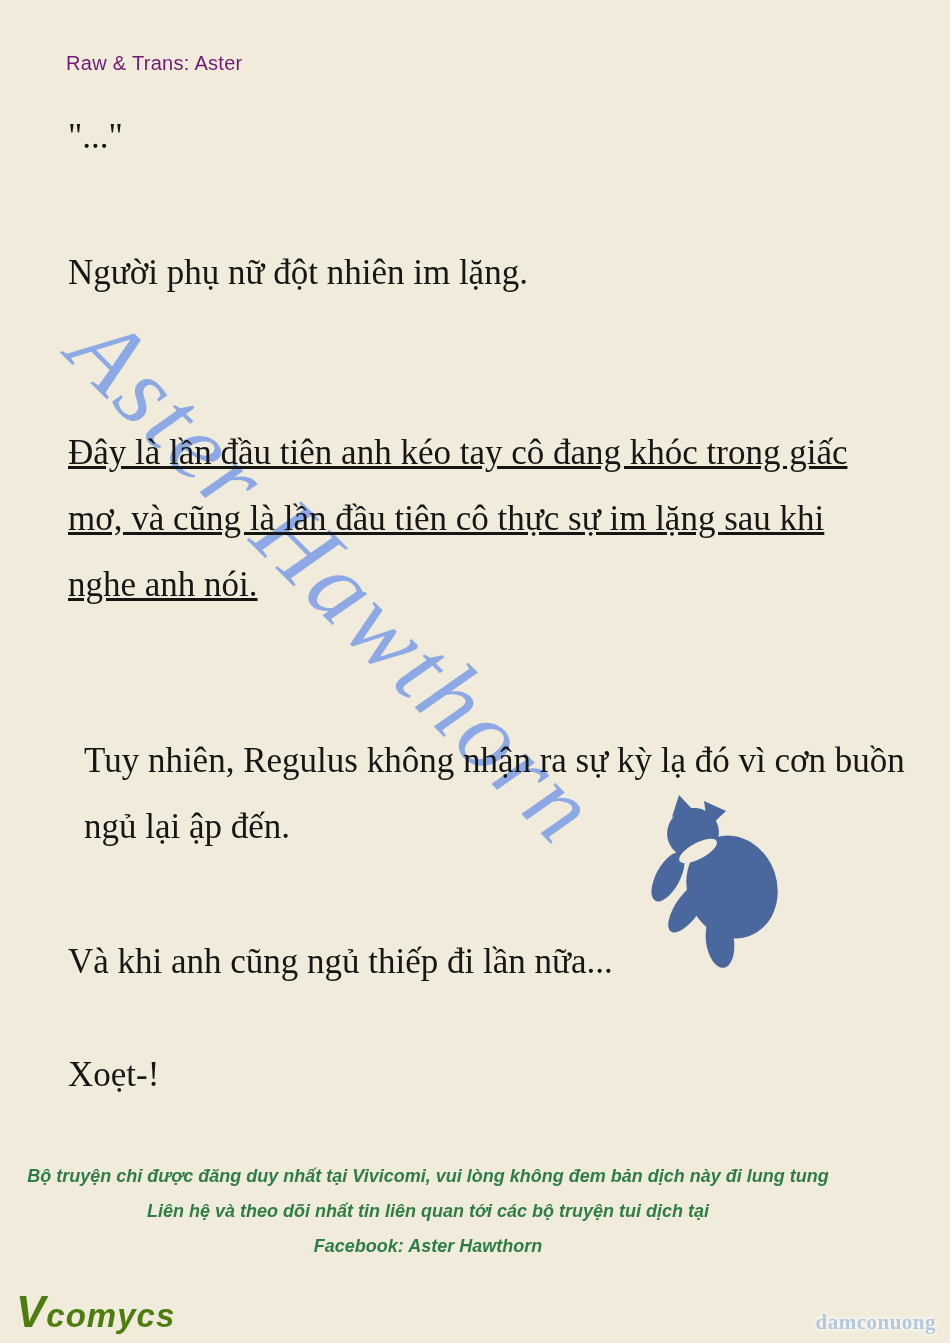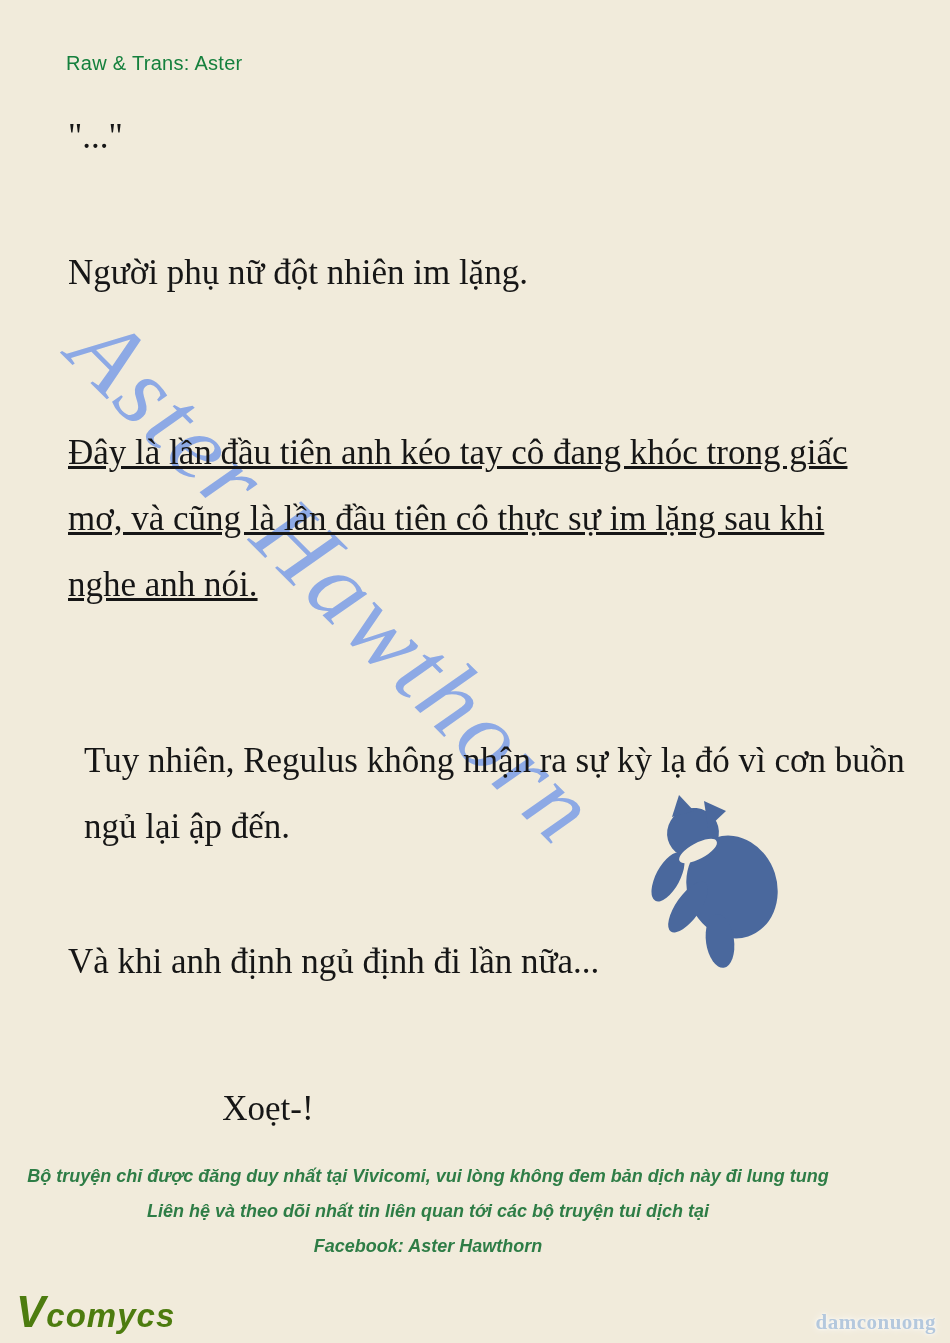--- a/index.html
+++ b/index.html
@@ -8,37 +8,37 @@
     background:#f1ebdb;
     font-family:"Liberation Serif", serif;
     position:relative;
     overflow:hidden;
   }
   .page{position:absolute;inset:0;width:950px;height:1343px;}
 
   .credit{
     position:absolute;left:66px;top:52px;
     font-family:"Liberation Sans", sans-serif;
-    font-size:20px;color:#15803d;letter-spacing:.3px;
+    font-size:20px;color:#701a75;letter-spacing:.3px;
     z-index:2;
   }
 
   .body-text{
     position:absolute;left:68px;
     color:#161616;
     font-size:35px;
     line-height:66px;
     z-index:2;
   }
   .quote      {top:104px;width:400px;}
   .p-silence  {top:240px;width:700px;}
   .p-dream    {top:420px;width:822px;text-decoration:underline;}
   .p-regulus  {top:728px;width:822px;margin-left:16px;}
   .p-again    {top:929px;width:760px;}
-  .p-sound    {top:1076px;width:400px;text-align:center;}
+  .p-sound    {top:1042px;width:400px;}
 
   .watermark{
     position:absolute;left:128px;top:292px;
     font-family:"Liberation Serif", serif;
     font-style:italic;
     font-size:100px;
     letter-spacing:4px;
     color:#85a4e6;
     opacity:.92;
     transform:rotate(45deg);
@@ -94,21 +94,21 @@
   <div class="watermark">Aster Hawthorn</div>
 
   <div class="body-text quote">"..."</div>
 
   <div class="body-text p-silence">Người phụ nữ đột nhiên im lặng.</div>
 
   <div class="body-text p-dream">Đây là lần đầu tiên anh kéo tay cô đang khóc trong giấc mơ, và cũng là lần đầu tiên cô thực sự im lặng sau khi nghe anh nói.</div>
 
   <div class="body-text p-regulus">Tuy nhiên, Regulus không nhận ra sự kỳ lạ đó vì cơn buồn ngủ lại ập đến.</div>
 
-  <div class="body-text p-again">Và khi anh định ngủ định đi lần nữa...</div>
+  <div class="body-text p-again">Và khi anh cũng ngủ thiếp đi lần nữa...</div>
 
   <div class="body-text p-sound">Xoẹt-!</div>
 
   <div class="cat">
     <svg width="130" height="175" viewBox="0 0 130 175" xmlns="http://www.w3.org/2000/svg">
       <g fill="#4a689d">
         <ellipse cx="45" cy="38" rx="26" ry="25" transform="rotate(-15 45 38)"></ellipse>
         <path d="M24 22 L31 0 L46 16 Z"></path>
         <path d="M56 6 L78 16 L60 33 Z"></path>
         <ellipse cx="84" cy="92" rx="45" ry="52" transform="rotate(-18 84 92)"></ellipse>

